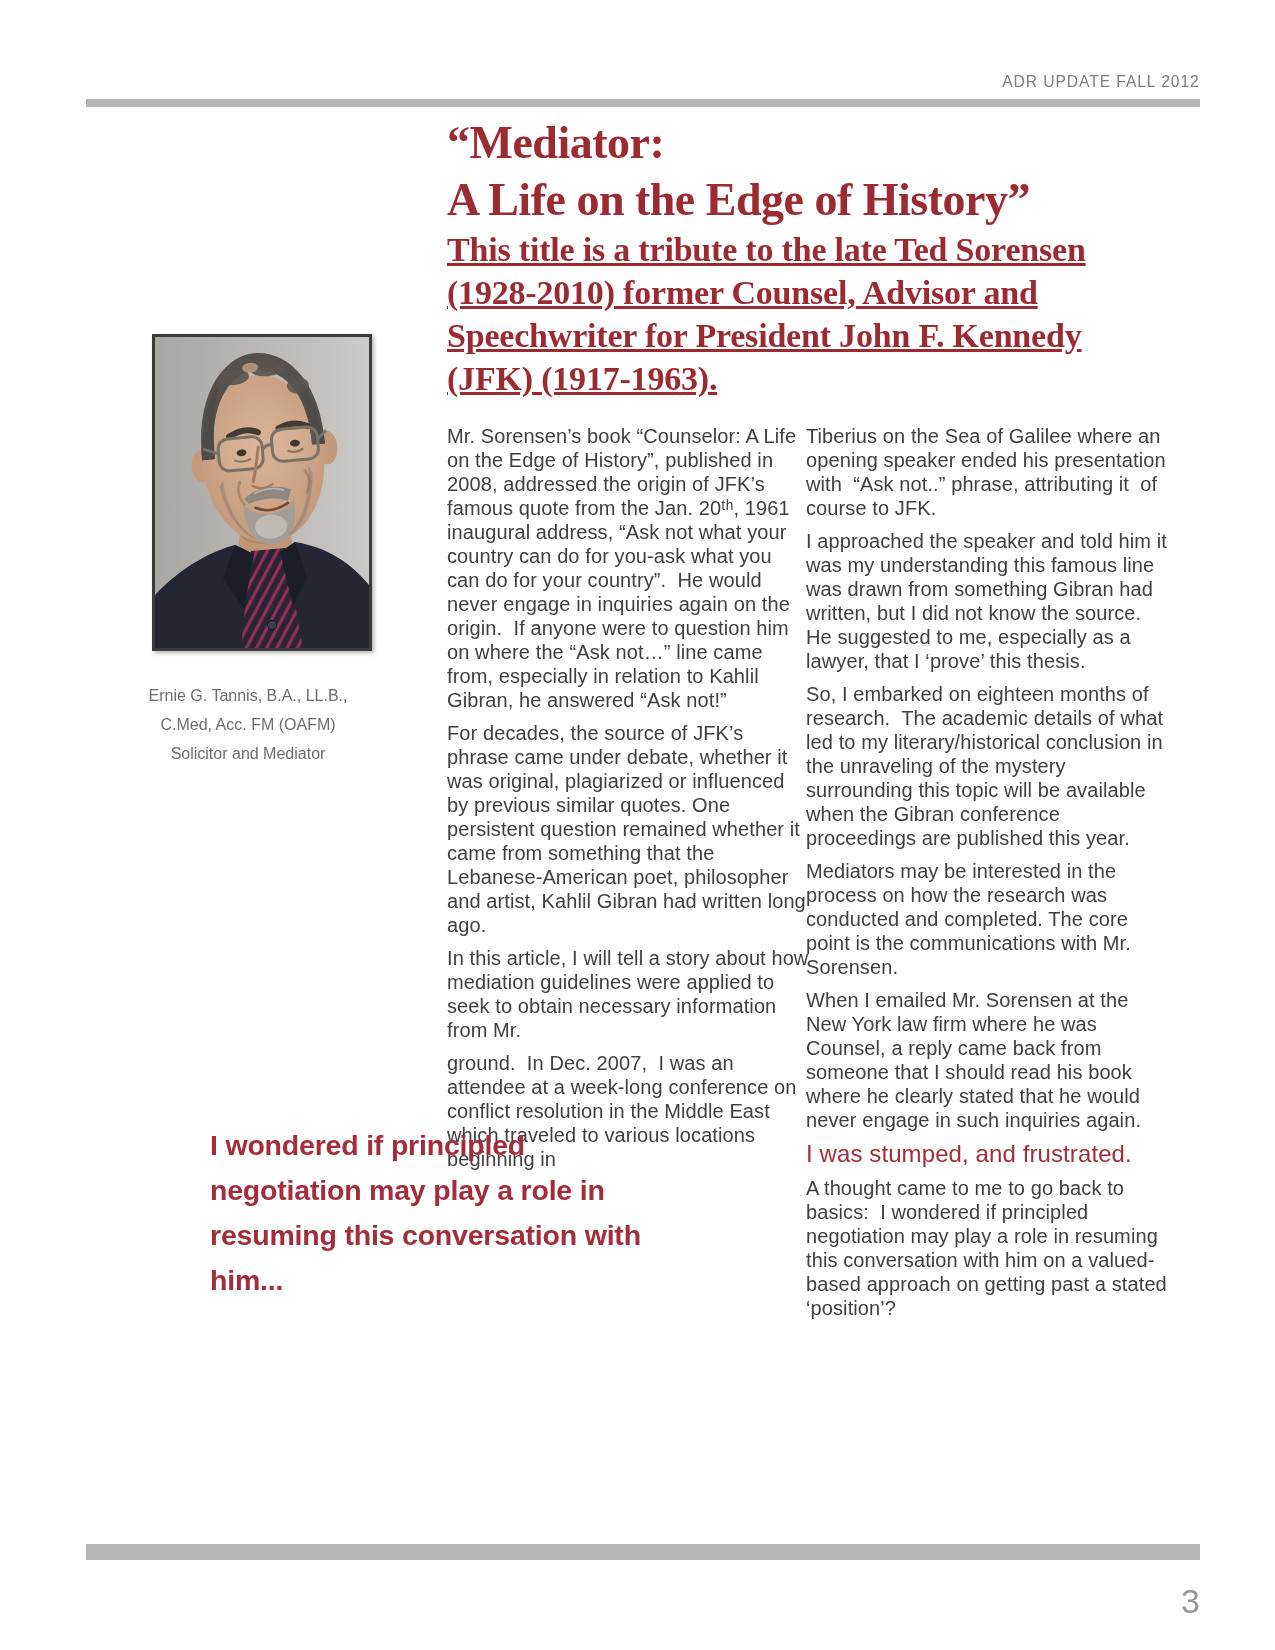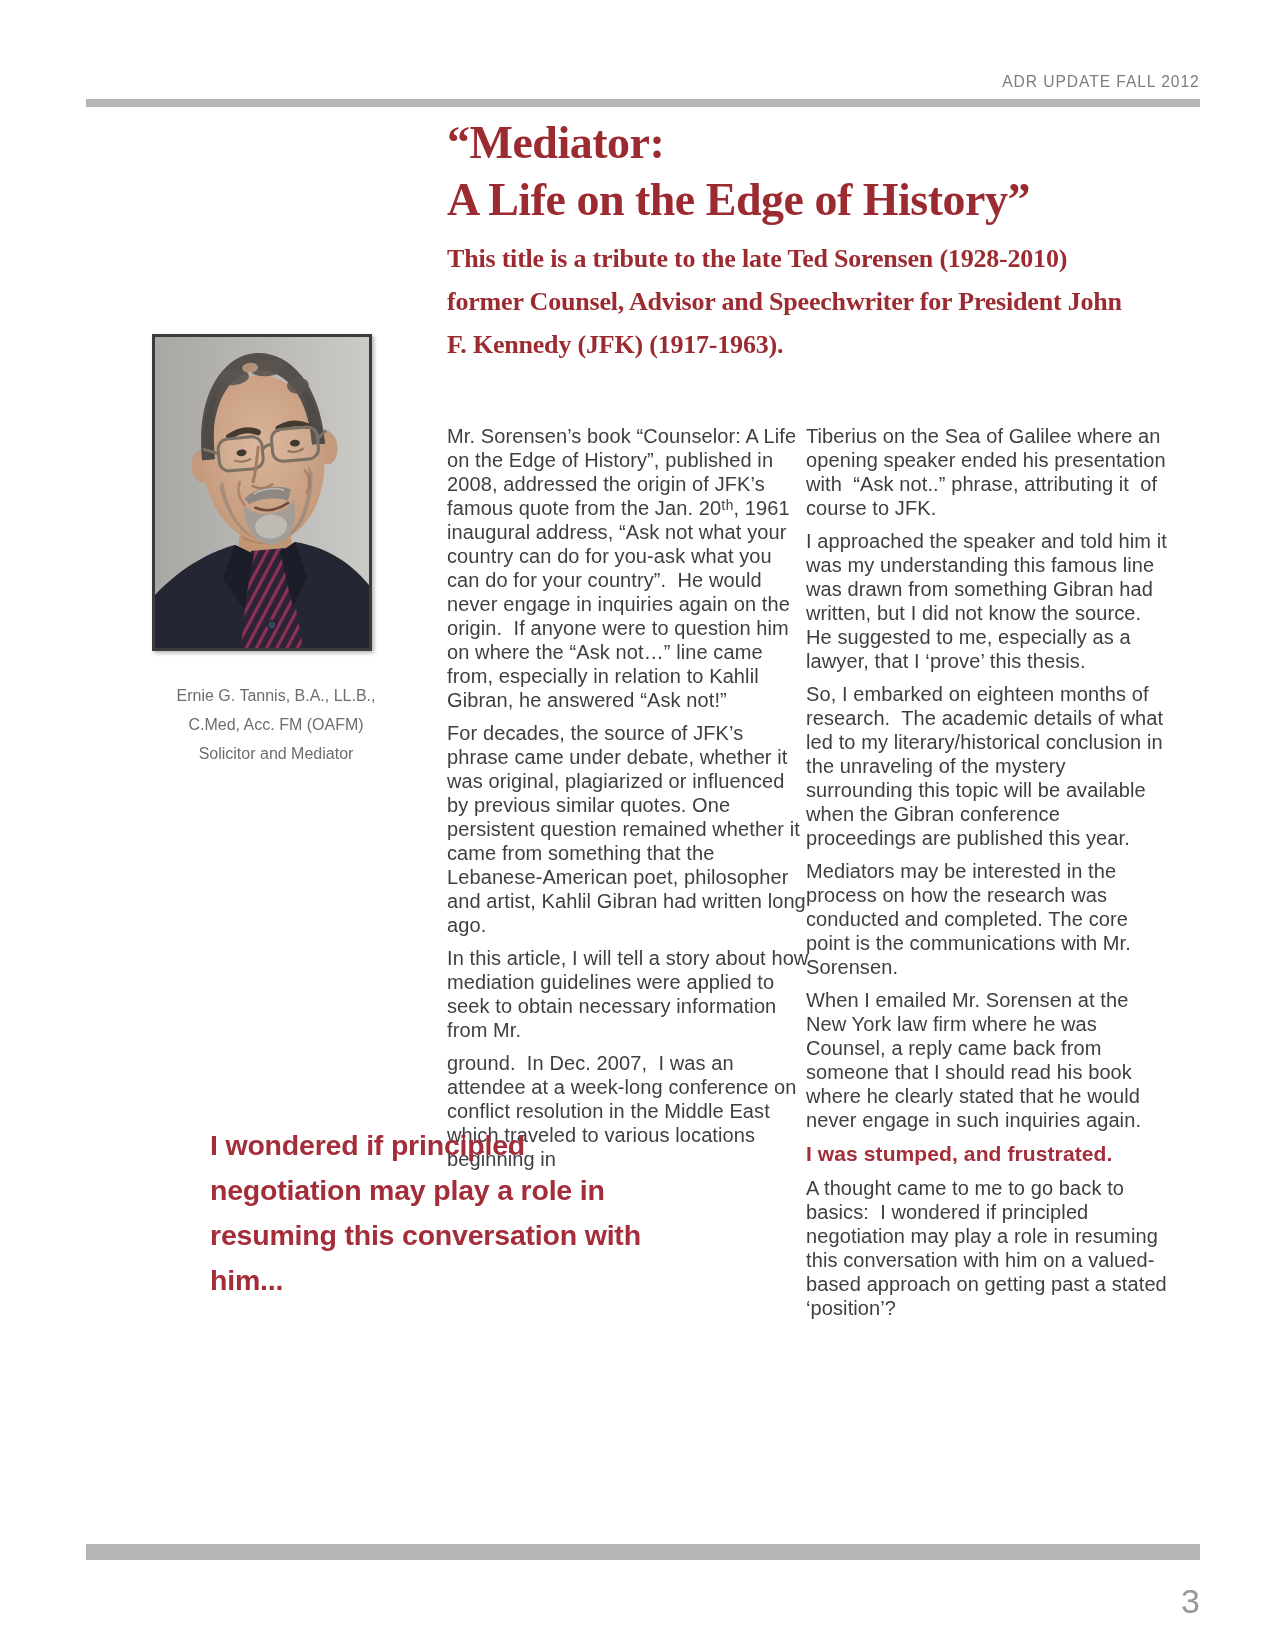--- a/index.html
+++ b/index.html
@@ -18,48 +18,48 @@
   }
   .bar-bottom {
     position:absolute; left:86px; top:1544px; width:1114px; height:16px;
     background:#b5b6b8;
   }
   .title-block {
     position:absolute; left:447px; top:114px; width:700px;
     color:#9c2b31; font-family:"Liberation Serif", serif; font-weight:bold;
   }
   .title-main { font-size:46px; line-height:57px; letter-spacing:-0.5px; }
-  .title-sub  { margin-top:9px; font-size:26px; line-height:43px; letter-spacing:-0.2px; }
+  .title-sub  { font-size:34px; line-height:43px; letter-spacing:-0.2px;text-decoration:underline; }
   .photo-frame {
     position:absolute; left:152px; top:334px; width:220px; height:317px;
     border:3px solid #3c3b3a; box-sizing:border-box;
     box-shadow:2px 2px 4px rgba(0,0,0,0.30); background:#b9b7b4;
   }
   .photo-frame svg { display:block; width:100%; height:100%; }
   .caption {
-    position:absolute; left:124px; top:681px; width:304px; text-align:center;
+    position:absolute; left:96px; top:681px; width:304px; text-align:center;
     color:#6d6d6d; font-size:16px; line-height:29px;
   }
   .col {
     position:absolute; top:424px; width:362px;
     color:#3f3f41; font-size:20px; line-height:24px; letter-spacing:0.1px;
   }
   .col1 { left:447px; }
   .col2 { left:806px; }
   .col p { margin:0 0 9px 0; white-space:pre-wrap; }
   .wrap-row { min-height:243px; }
   .wrap-narrow { margin-left:212px; width:149px; }
   .continuation { margin-top:0; }
   .pull-quote {
     position:absolute; left:-237px; top:699px; width:445px;
     text-align:left; font-size:28.5px; line-height:45px; font-weight:bold;
     color:#a32e3a; letter-spacing:-0.2px;
   }
   .lead-in {
-    color:#a32e3a; font-weight:bold; font-size:21px; line-height:26px;
+    color:#a32e3a; font-weight:normal; font-size:24px; line-height:26px;
     margin:0 0 2px 0; white-space:pre-wrap;
   }
   .page-number {
     position:absolute; top:1582px; right:75px;
     font-size:34px; color:#97989a; font-weight:normal;
   }
 </style>
 </head>
 <body>
 

